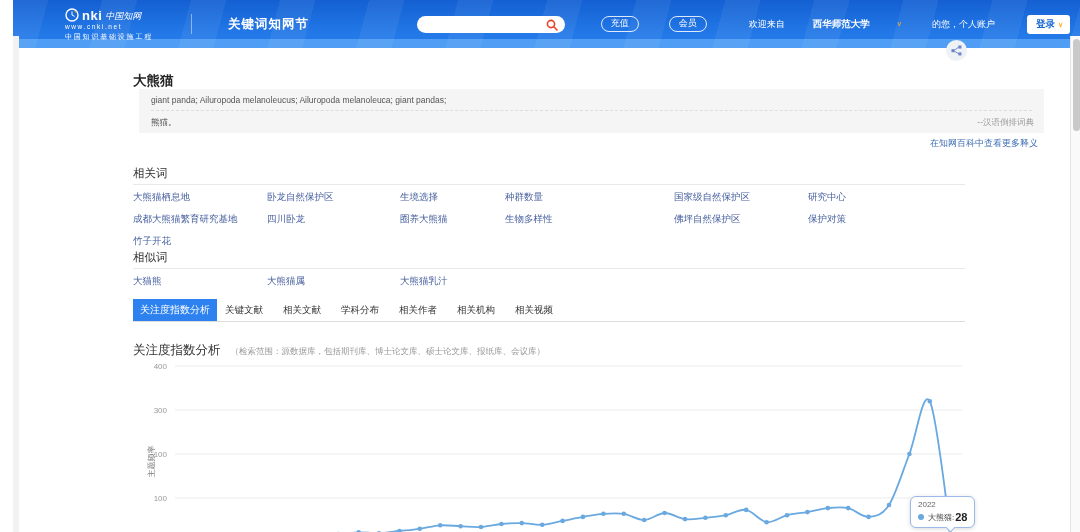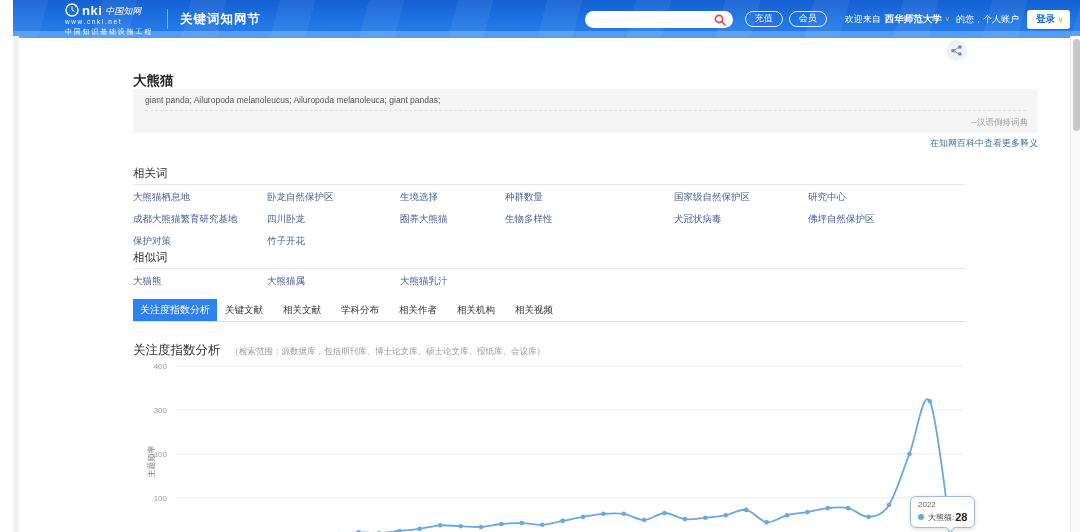--- a/index.html
+++ b/index.html
@@ -1,25 +1,25 @@
 <!DOCTYPE html>
 <html><head>
 <meta charset="utf-8">
 <style>
   * { margin:0; padding:0; box-sizing:border-box; }
   html,body { width:1080px; height:532px; background:#fff; overflow:hidden;
               font-family:"Liberation Sans", sans-serif; }
   .page { position:relative; width:1080px; height:532px; background:#fff; overflow:hidden; }
 
   
-  .hdr { position:absolute; left:13px; top:0; right:0; height:38px;
+  .hdr { position:absolute; left:13px; top:0; right:0; height:48px;
          background:
            repeating-linear-gradient(105deg, rgba(255,255,255,.06) 0 34px, rgba(255,255,255,0) 34px 86px),
            linear-gradient(180deg,#1460d2 0%, #2379e8 72%, #2379e8 82%, #4f9df4 82%, #4f9df4 100%);
-         display:flex; align-items:center; color:#fff; }
+         display:flex; align-items:center; color:#fff;gap:24px; }
   .logo { margin-left:52px; line-height:1; white-space:nowrap; }
   .logo-row1 { display:flex; align-items:flex-end; gap:3px; }
   .logo-latin { font-size:13px; font-weight:bold; letter-spacing:.5px; }
   .logo-cn { font-size:9px; font-style:italic; margin-bottom:1px; }
   .logo-url { font-size:6.5px; letter-spacing:1.6px; margin-top:2px; }
   .logo-slogan { font-size:7px; letter-spacing:1.8px; margin-top:3px; }
   .hdr-divider { width:1px; height:20px; background:rgba(255,255,255,.45); margin:0 12px 0 14px; }
   .site-title { font-size:12.5px; font-weight:bold; letter-spacing:1px; }
   .hdr-spacer { flex:1; }
   .search-box { position:relative; width:148px; height:17px; background:#fff; border-radius:9px; margin-right:12px; }
@@ -42,21 +42,21 @@
   
   .scrollbar { position:absolute; left:1070px; top:36px; width:10px; bottom:0;
                background:#fafafa; border-left:1px solid #e6e6e6; }
   .scroll-thumb { position:absolute; left:1.5px; top:3px; width:7px; height:92px; background:#c9c9c9; border-radius:4px; }
 
   
   .share-btn { position:absolute; left:946px; top:40px; width:21px; height:21px; border-radius:50%;
                background:#eef1f6; display:flex; align-items:center; justify-content:center; cursor:pointer; }
   .kw-title { position:absolute; left:133px; top:72px; font-size:13.5px; font-weight:bold; color:#222; }
 
-  .defbox { position:absolute; left:133px; top:89px; width:905px; height:44px; background:#f5f5f5;
+  .defbox { position:absolute; left:139px; top:89px; width:905px; height:44px; background:#f5f5f5;
             padding:6px 12px 0 12px; }
   .def-en { font-size:8.5px; color:#555; padding-bottom:5px; border-bottom:1px dashed #ddd; }
   .def-cn { font-size:8.5px; color:#555; padding-top:6px; }
   .def-src { position:absolute; right:10px; bottom:4px; font-size:8.5px; color:#9a9a9a; }
   .more-link { position:absolute; right:42px; top:137px; font-size:9px; color:#3f6db3; cursor:pointer; }
 
   .sec-h { position:absolute; left:133px; font-size:11.5px; color:#333; }
   .rule { position:absolute; left:133px; width:832px; height:1px; background:#e8e8e8; }
 
   .grid-related { position:absolute; left:133px; top:191px; width:840px;
@@ -139,38 +139,38 @@
       <rect x="8" y="0.5" width="3.4" height="3.4" fill="#6e87c6"></rect>
       <rect x="8" y="8" width="3.4" height="3.4" fill="#6e87c6"></rect>
       <line x1="3" y1="6" x2="9" y2="2" stroke="#6e87c6" stroke-width="1"></line>
       <line x1="3" y1="6.5" x2="9" y2="9.8" stroke="#6e87c6" stroke-width="1"></line>
     </svg>
   </div>
 
   <div class="kw-title">大熊猫</div>
   <div class="defbox">
     <div class="def-en">giant panda; Ailuropoda melanoleucus; Ailuropoda melanoleuca; giant pandas;</div>
+    <div class="def-cn">熊猫。</div>
     <div class="def-src">--汉语倒排词典</div>
   </div>
   <div class="more-link">在知网百科中查看更多释义</div>
 
   <div class="sec-h" style="top:166px">相关词</div>
   <div class="rule" style="top:184px"></div>
   <div class="grid-related">
       <a class="wlink">大熊猫栖息地</a>
       <a class="wlink">卧龙自然保护区</a>
       <a class="wlink">生境选择</a>
       <a class="wlink">种群数量</a>
       <a class="wlink">国家级自然保护区</a>
       <a class="wlink">研究中心</a>
       <a class="wlink">成都大熊猫繁育研究基地</a>
       <a class="wlink">四川卧龙</a>
       <a class="wlink">圈养大熊猫</a>
       <a class="wlink">生物多样性</a>
-      <a class="wlink">犬冠状病毒</a>
       <a class="wlink">佛坪自然保护区</a>
       <a class="wlink">保护对策</a>
       <a class="wlink">竹子开花</a>
     </div>
 
   <div class="sec-h" style="top:250px">相似词</div>
   <div class="rule" style="top:268px"></div>
   <div class="grid-similar">
       <a class="wlink">大猫熊</a>
       <a class="wlink">大熊猫属</a>

